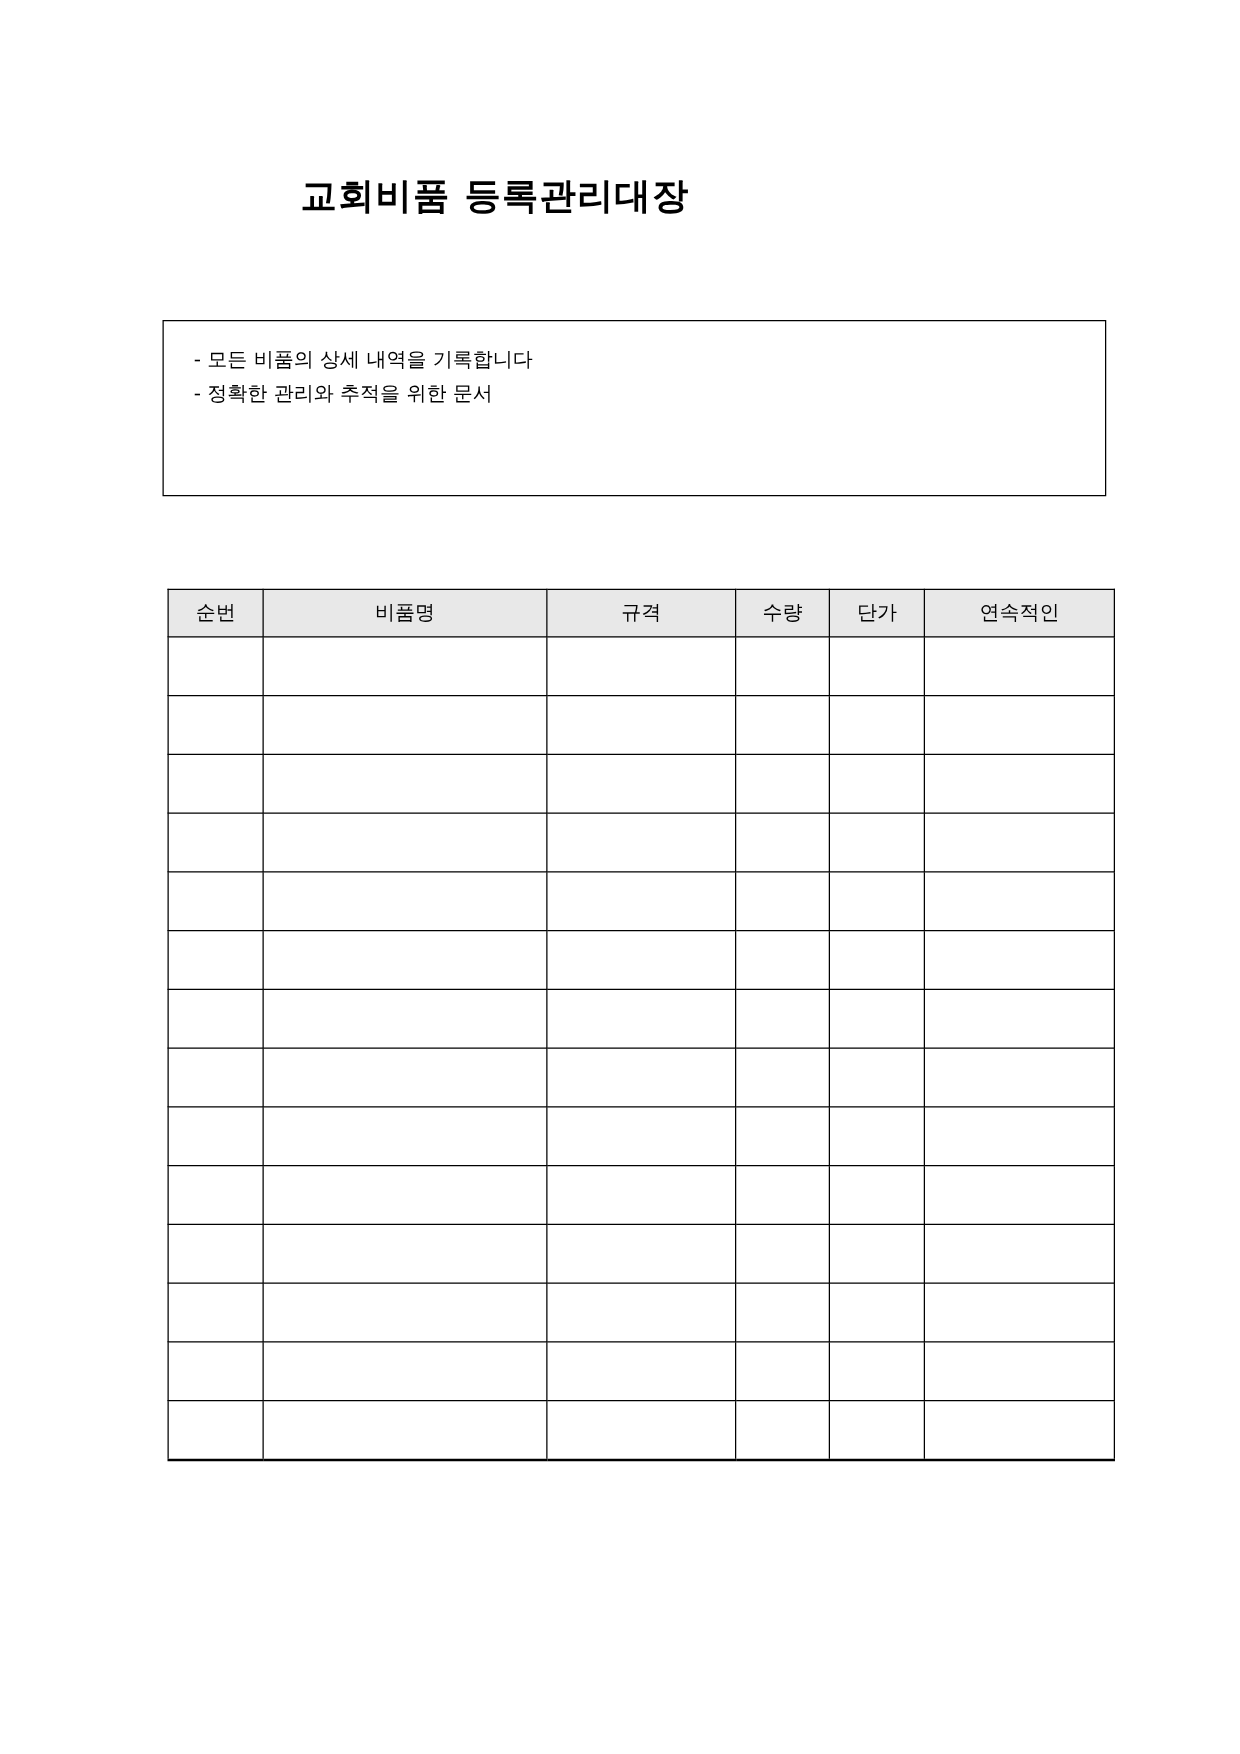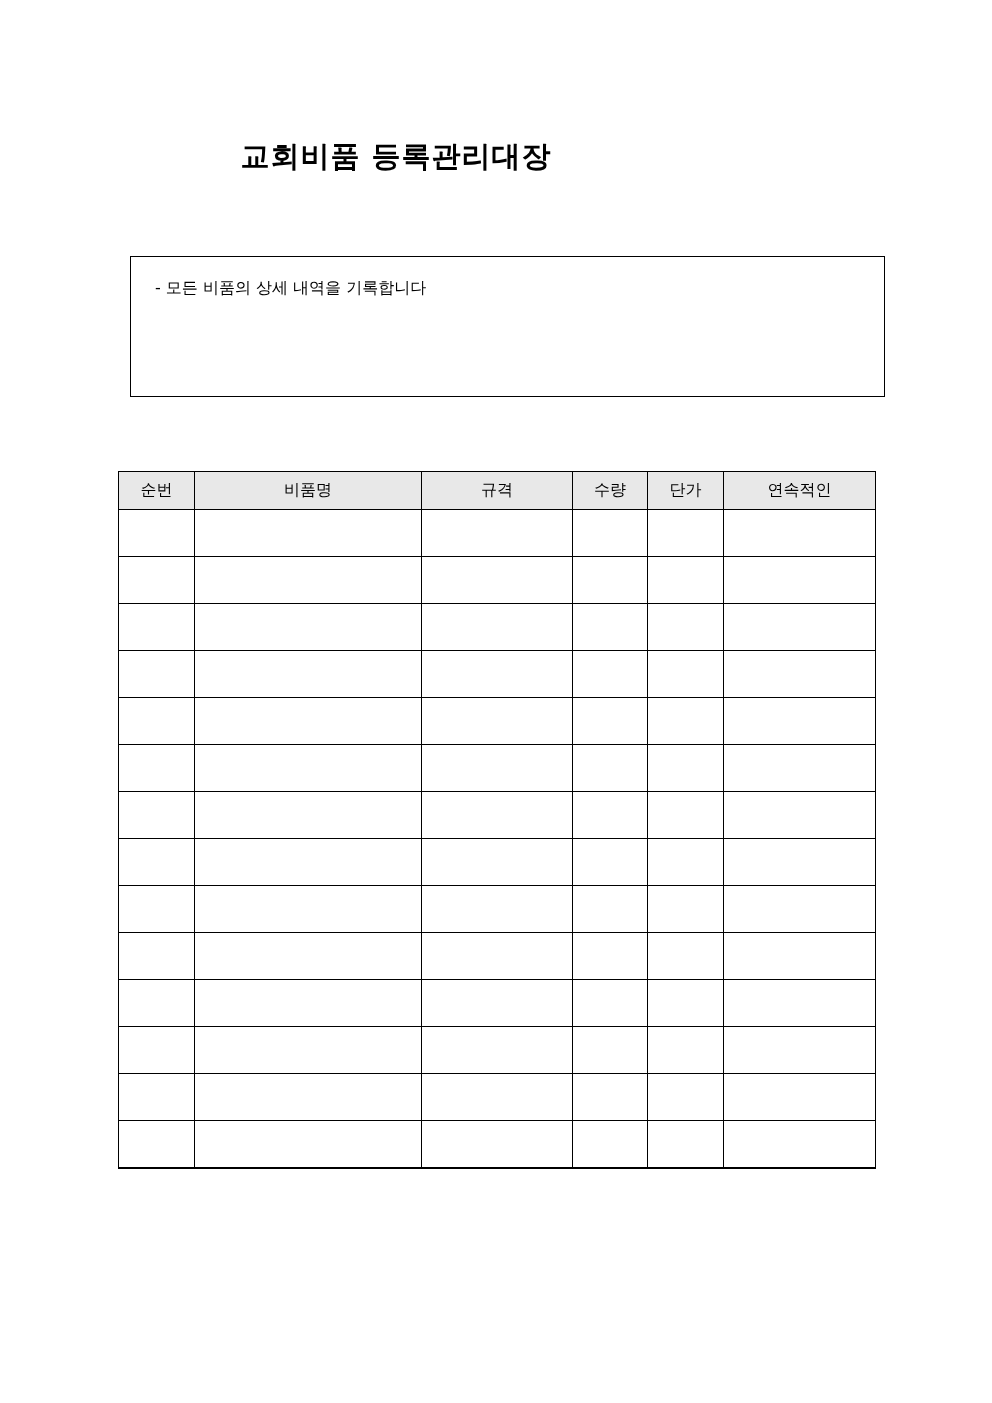--- a/index.html
+++ b/index.html
@@ -37,21 +37,21 @@
       padding: 18px 0 0 24px;
       margin-left: 12px;
     }
     .note-line {
       font-size: 16px;
       line-height: 26.5px;
       white-space: pre;
     }
     table.ledger {
       position: absolute;
-      left: 118px;
+      left: 134px;
       top: 471px;
       width: 757px;
       border-collapse: collapse;
       table-layout: fixed;
     }
     table.ledger th, table.ledger td {
       border: 1px solid #000;
       padding: 0;
     }
     table.ledger th {
@@ -68,20 +68,21 @@
       border-bottom: 2px solid #000;
     }
   </style>
 </head>
 <body>
 
 <div class="title">교회비품 등록관리대장</div>
 
 <div class="note-box">
   <div class="note-line">- 모든 비품의 상세 내역을 기록합니다</div>
+  <div class="note-line">- 정확한 관리와 추적을 위한 문서</div>
 </div>
 
 <table class="ledger">
   <colgroup>
     <col style="width:76px">
     <col style="width:227px">
     <col style="width:151px">
     <col style="width:75px">
     <col style="width:76px">
     <col style="width:152px">

